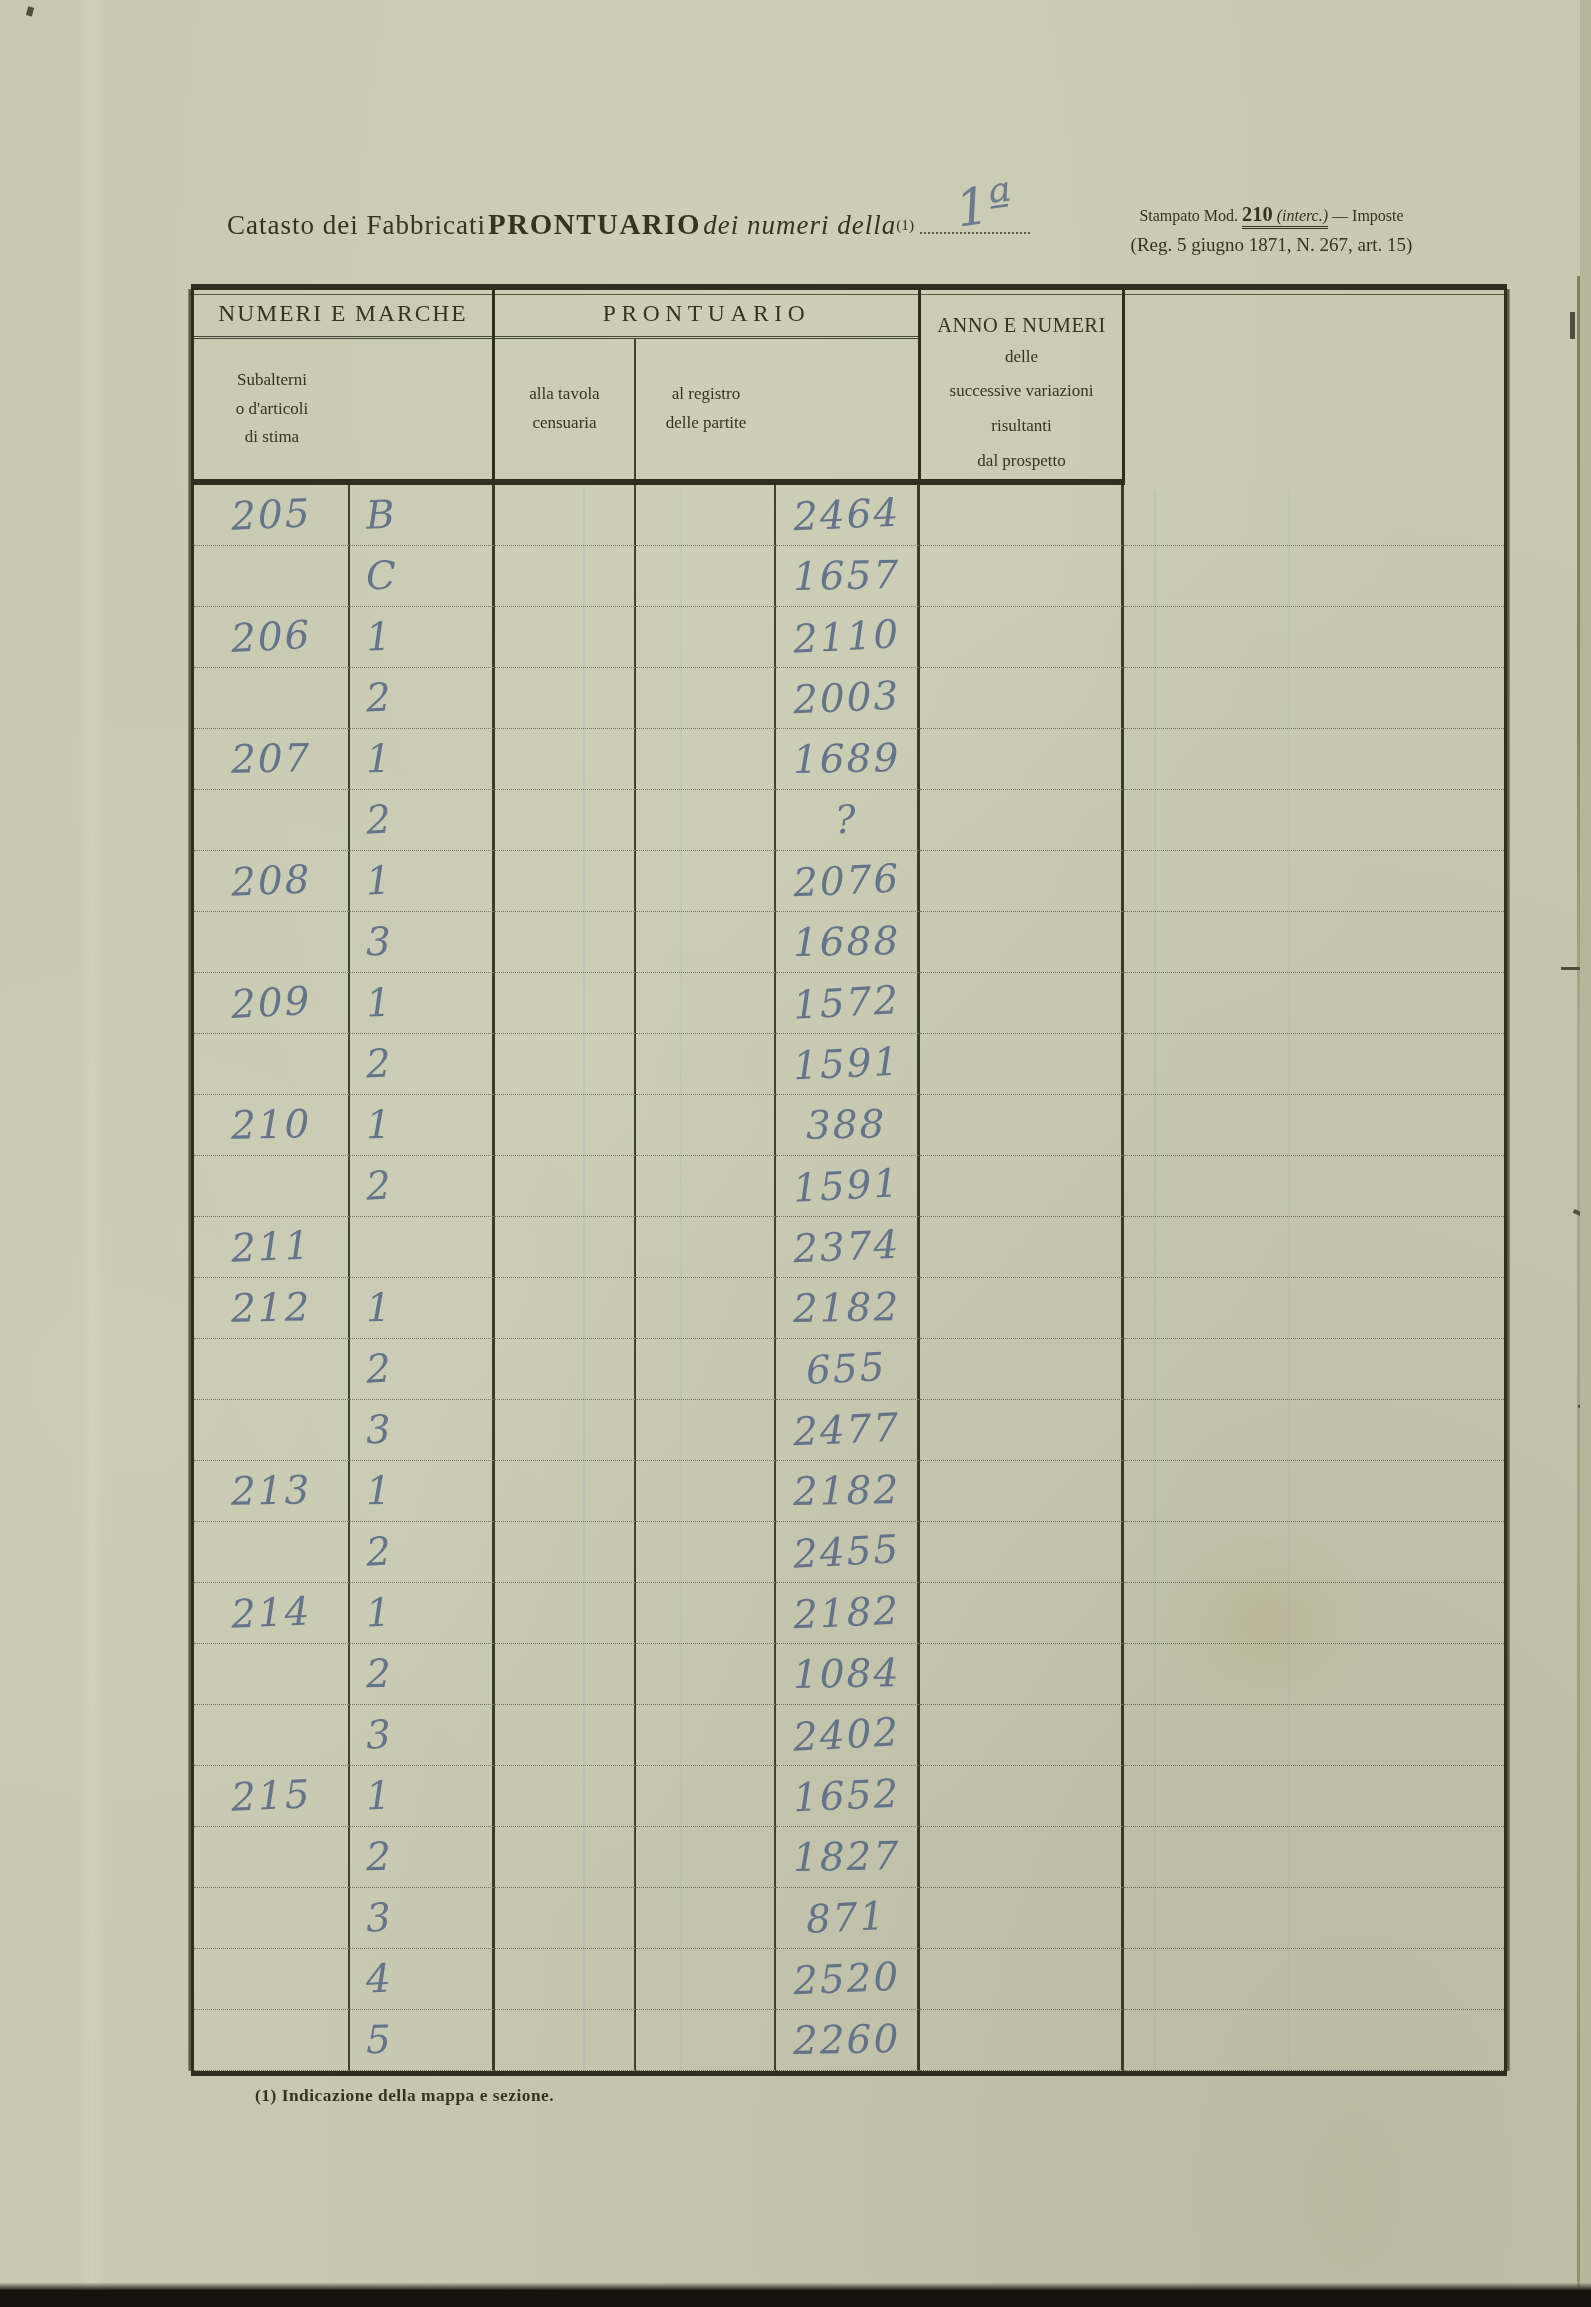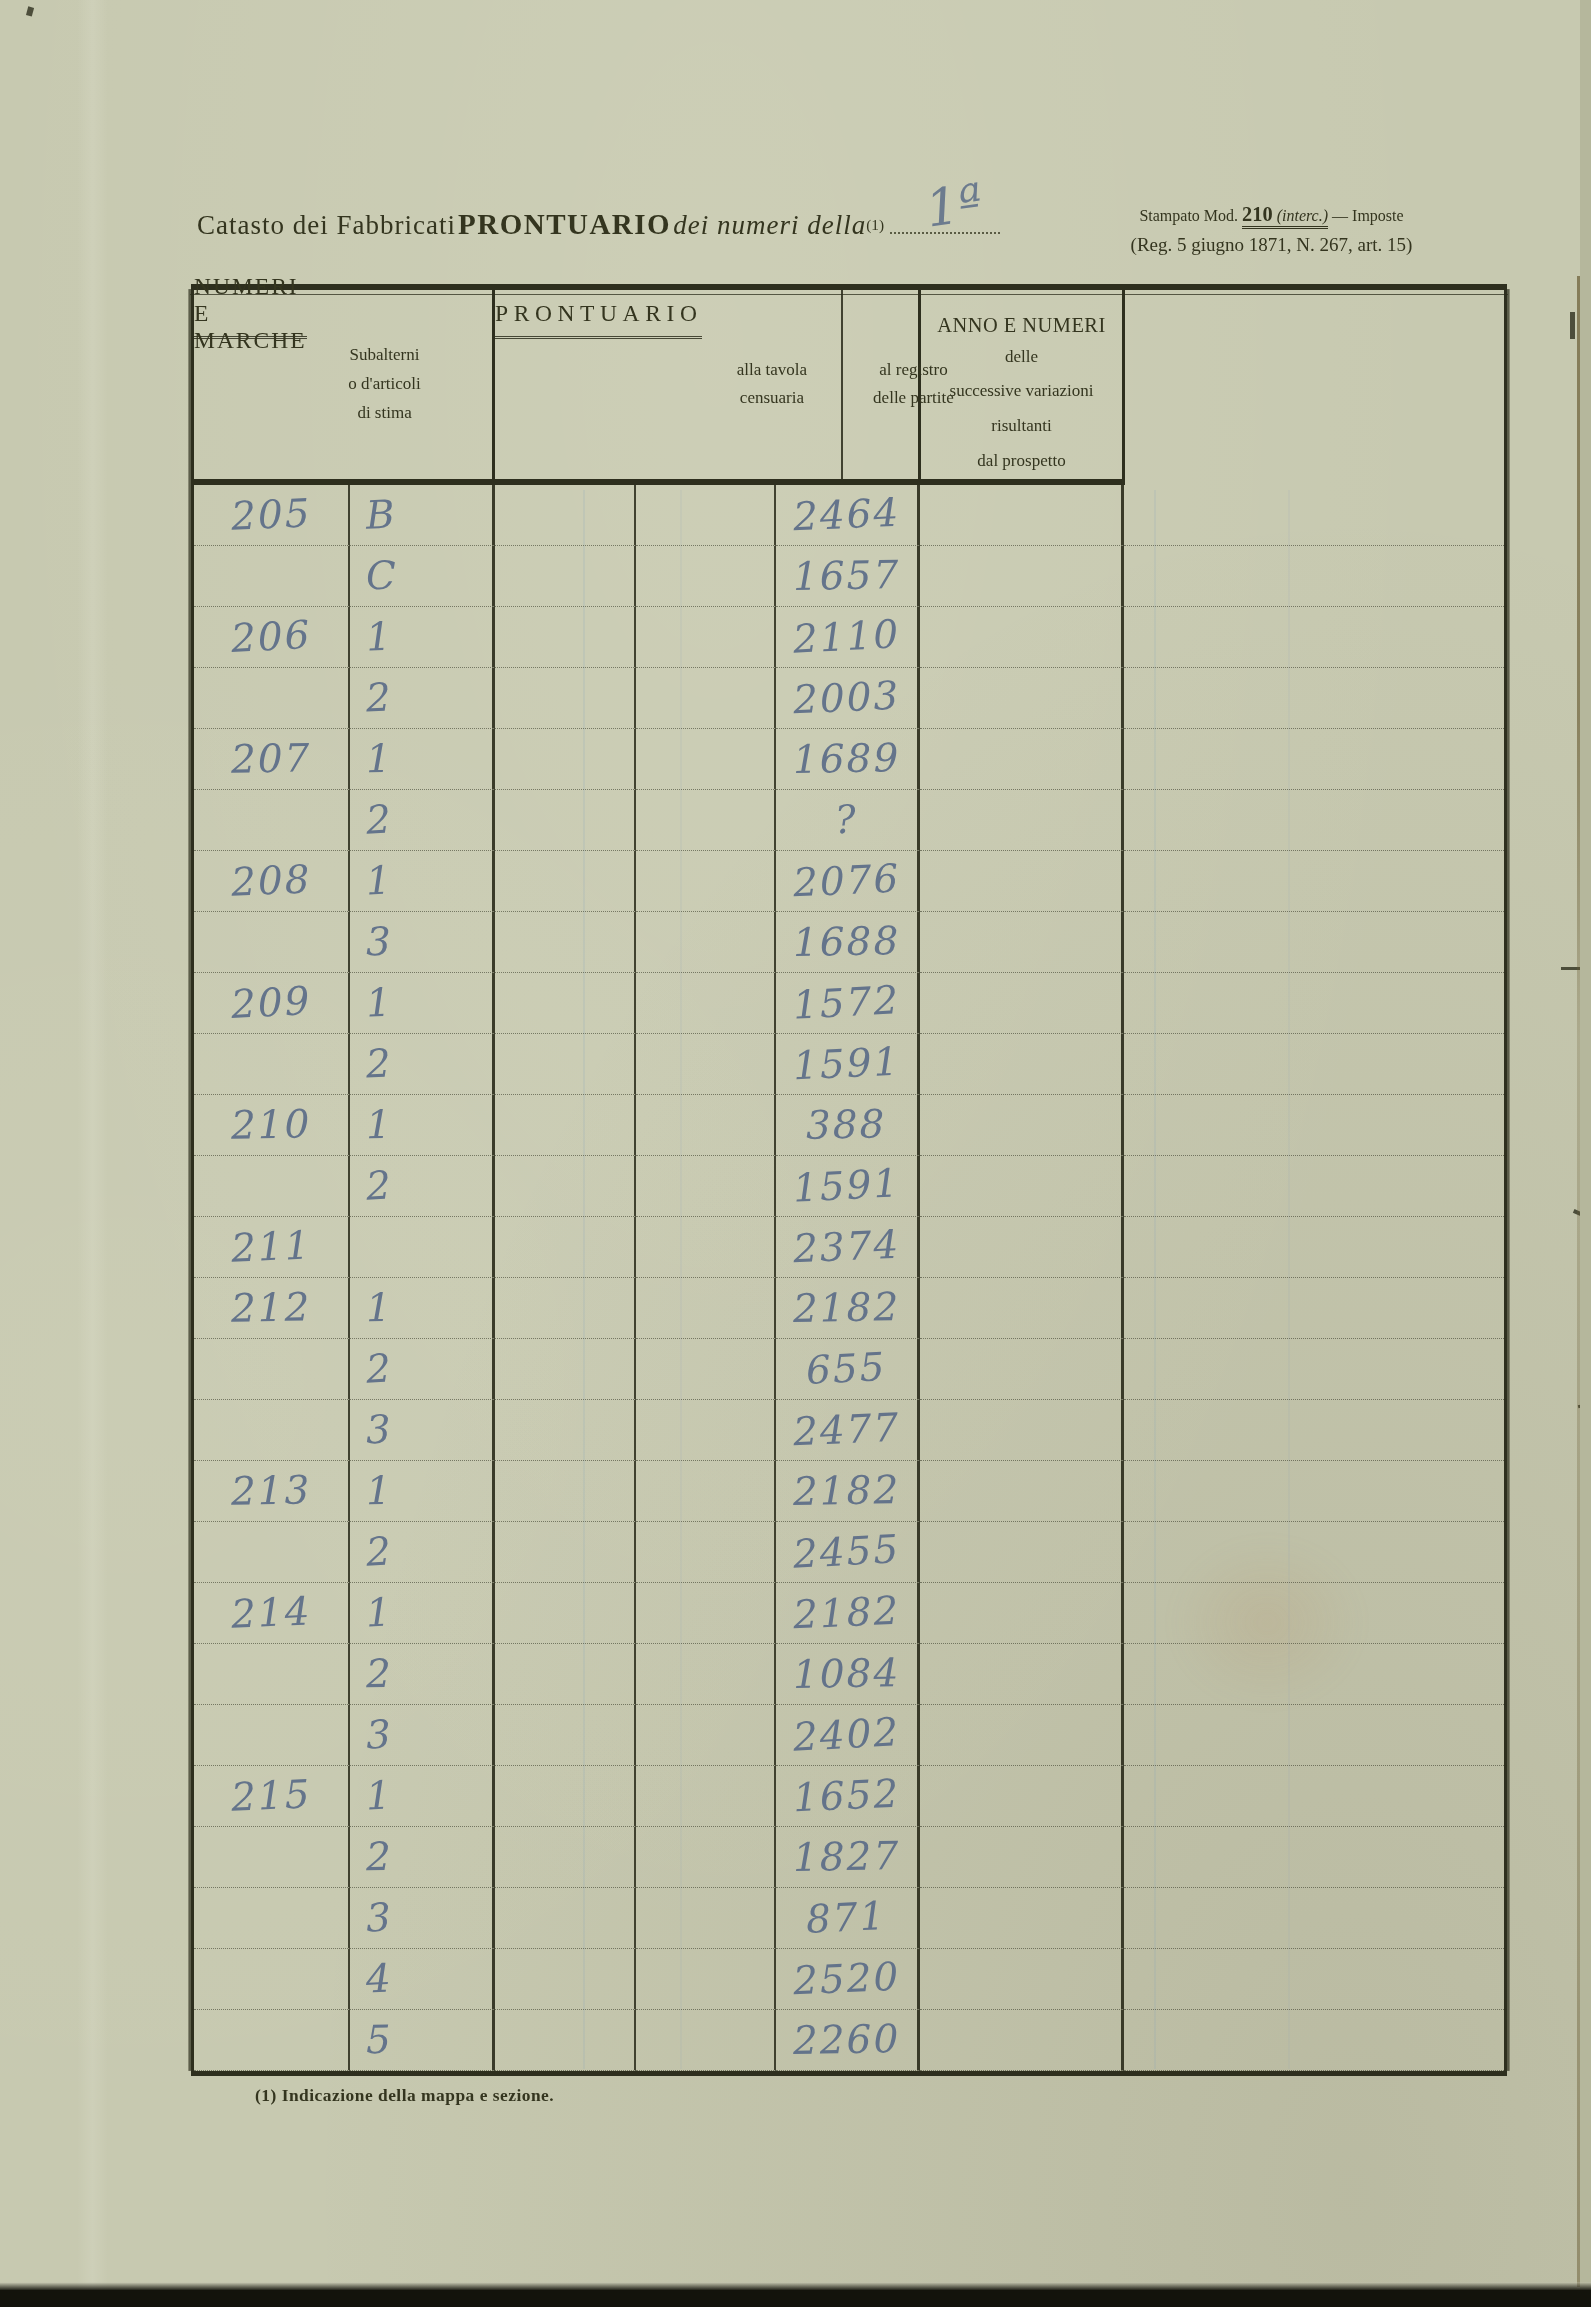--- a/index.html
+++ b/index.html
@@ -27,21 +27,21 @@
   .page-edge-line{position:absolute;top:276px;bottom:20.4px;left:1577px;width:3.1px;
     background:linear-gradient(to bottom,rgba(105,92,52,.7) 0%,rgba(105,92,52,.65) 22%,rgba(105,92,52,.25) 38%,rgba(105,92,52,.35) 75%,rgba(105,92,52,.5) 100%);}
   .speck{position:absolute;background:var(--line);opacity:.8;}
   .stain{position:absolute;left:1170px;top:1538px;width:194px;height:169px;border-radius:50%;
     background:radial-gradient(ellipse,rgba(178,136,92,.16),transparent 70%);filter:blur(9.2px);}
   .crease{position:absolute;top:0;bottom:17.4px;left:77px;width:31px;
     background:linear-gradient(to right,transparent,rgba(255,255,245,.12),transparent);}
   .bleed{position:absolute;width:2px;background:rgba(128,158,190,.15);}
   
   .title-line{position:absolute;left:197px;top:208px;white-space:nowrap;}
-  .title-prefix{font-size:27px;letter-spacing:1px;}
+  .title-prefix{font-size:27px;letter-spacing:1px;margin-left:30px;}
   .title-emph{font-size:29px;font-weight:bold;letter-spacing:1.5px;}
   .title-mid{font-size:27px;font-style:italic;letter-spacing:1px;}
   .title-ref{font-size:15.3px;vertical-align:super;}
   .fill-line{display:inline-block;position:relative;width:110px;margin-left:6.1px;
     border-bottom:2px dotted rgba(52,53,31,.75);height:20.4px;vertical-align:baseline;}
   .hand-title{position:absolute;left:36px;bottom:-3.1px;font-family:"DejaVu Serif",serif;
     font-style:italic;font-size:51px;color:var(--hand);transform:rotate(-8deg);opacity:.85;}
   .stamp{position:absolute;left:1098px;top:203px;width:347px;text-align:center;}
   .stamp-l1{font-size:16px;white-space:nowrap;}
   .stamp-model{font-size:20.4px;font-weight:bold;}
@@ -49,21 +49,21 @@
   .stamp-underline{border-bottom:3.1px double var(--print);padding-bottom:1.5px;}
   .stamp-l2{font-size:19px;margin-top:8.2px;white-space:nowrap;}
   
   .table{position:absolute;left:191px;top:284px;width:1316px;box-sizing:border-box;
     border:3.6px solid var(--line);border-top-width:6.6px;border-bottom-width:5.1px;
     box-shadow:-7.7px 0 0 -5.1px rgba(46,47,30,.7), 7.7px 0 0 -5.1px rgba(46,47,30,.7);}
   .table::before{content:"";position:absolute;top:3.6px;left:-3.6px;right:-3.6px;height:1px;
     background:rgba(46,47,30,.75);z-index:5;}
   .thead{display:grid;grid-template-columns:301px 426px 204px 1fr;}
   .h-top{border-bottom:6.1px solid var(--line);box-sizing:border-box;}
-  .h-group{display:flex;flex-direction:row;border-right:3.6px solid var(--line);}
+  .h-group{display:flex;flex-direction:column;border-right:3.6px solid var(--line);}
   .h-anno{border-right:3.6px solid var(--line);display:flex;flex-direction:column;align-items:center;padding-top:23.5px;}
   .h-annot{display:flex;align-items:center;justify-content:center;}
   .group-label{height:49px;box-sizing:border-box;border-bottom:3.6px double rgba(46,47,30,.85);
     display:flex;align-items:center;justify-content:center;font-size:23.5px;}
   .gl-nm{letter-spacing:2px;}
   .gl-rf{letter-spacing:5.6px;}
   .subrow{flex:1;display:grid;}
   .sr-nm{grid-template-columns:156px 142px;}
   .sr-rf{grid-template-columns:141px 140px 140px;}
   .subcell{display:flex;align-items:center;justify-content:center;text-align:center;

